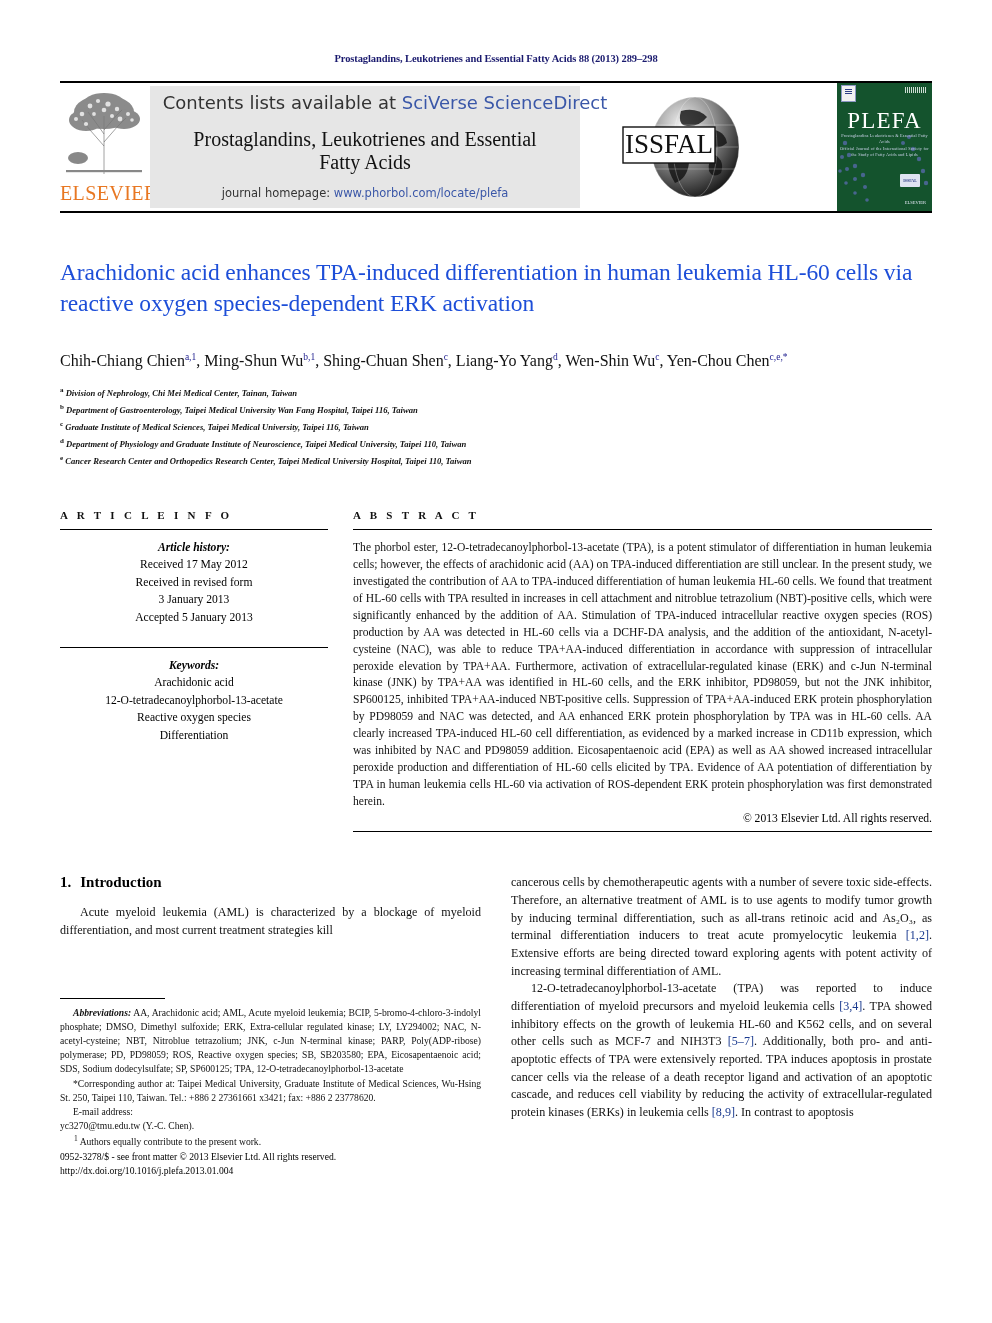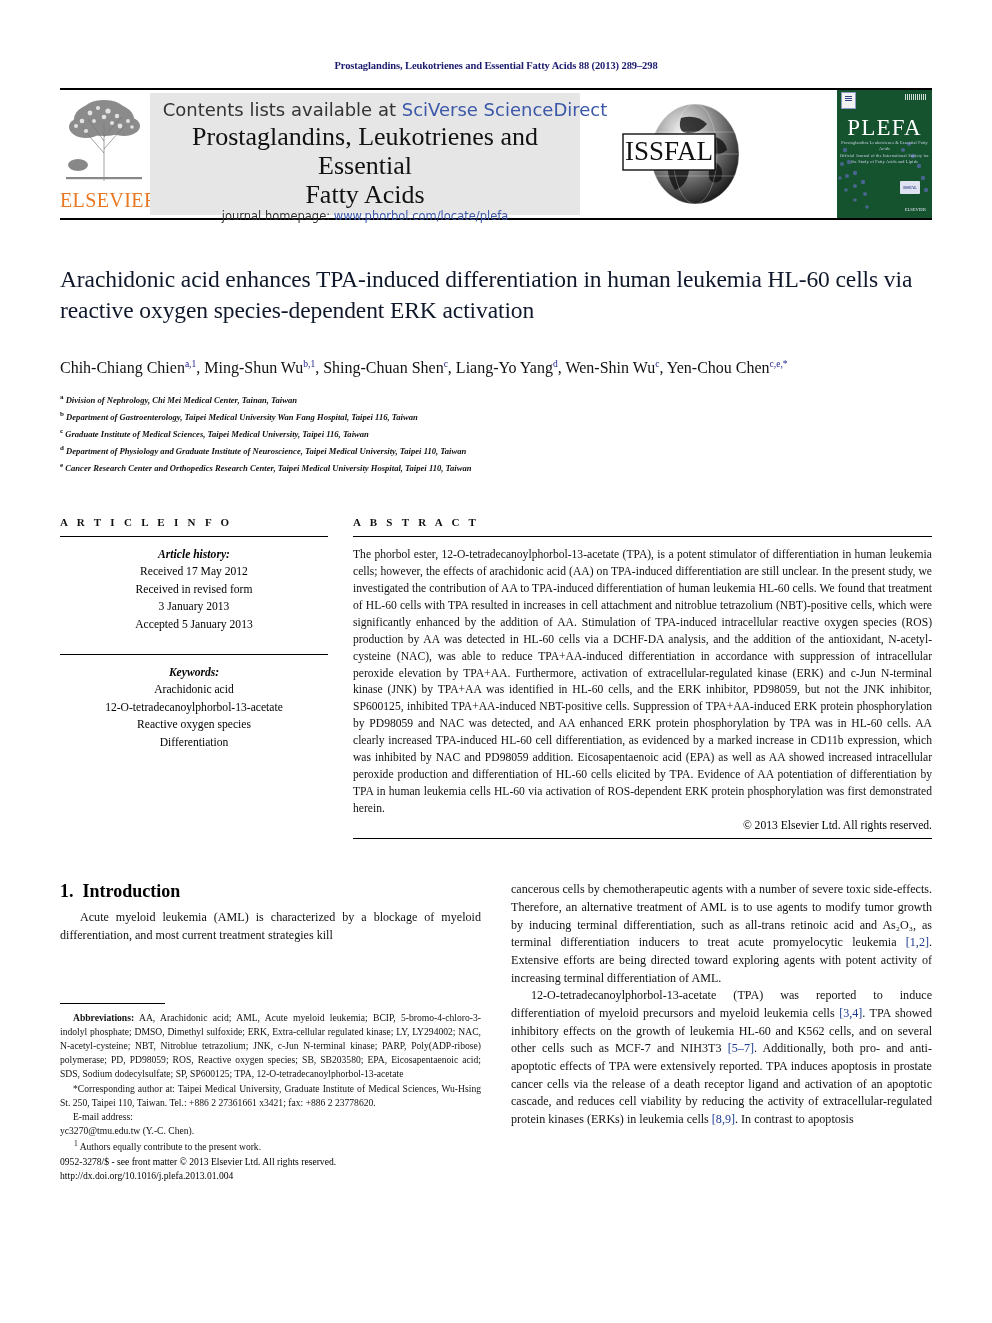--- a/index.html
+++ b/index.html
@@ -13,21 +13,21 @@
     font-family: "Liberation Serif", "DejaVu Serif", serif;
     color: #000;
     position: relative;
     overflow: hidden;
   }
   .page {
     position: relative;
     width: 992px;
     height: 1323px;
     box-sizing: border-box;
-    padding: 12px 60px;
+    padding: 5px 60px;
   }
 
   
   .running-head {
     text-align: center;
     font-size: 10.5px;
     font-weight: bold;
     color: #1a1a6e;
     padding-top: 48px;
     letter-spacing: -0.1px;
@@ -75,21 +75,21 @@
   .contents-line {
     font-family: "DejaVu Sans", sans-serif;
     font-size: 18px;
     color: #333;
     white-space: nowrap;
     margin-left: 40px;
   }
   .contents-line .sd { color: #3a57a8; }
   .journal-title {
     font-family: "Liberation Serif", serif;
-    font-size: 26px;
+    font-size: 20px;
     text-align: center;
     line-height: 1.12;
     color: #111;
     margin: 2px 0 0 0;
   }
   .homepage-line {
     font-family: "DejaVu Sans", sans-serif;
     font-size: 11.5px;
     color: #333;
     white-space: nowrap;
@@ -164,21 +164,21 @@
   }
 
   
   .title-block { margin-top: 44px; }
   h1.paper-title {
     font-family: "Liberation Serif", serif;
     font-weight: normal;
     font-size: 23.5px;
     line-height: 1.34;
     margin: 0;
-    color: #0f172a;
+    color: #1d4ed8;
     letter-spacing: -0.1px;
   }
   .authors {
     margin-top: 29px;
     font-size: 16px;
     line-height: 1.45;
     color: #111;
   }
   .authors sup { font-size: 9.5px; color: #1a1a8c; }
   .affiliations {
@@ -246,23 +246,23 @@
   
   .body-cols {
     margin-top: 42px;
     display: flex;
   }
   .bcol { width: 421px; flex: 0 0 421px; }
   .bcol.right { margin-left: 30px; }
 
   h2.sec {
     font-family: "Liberation Serif", serif;
-    font-size: 18px;
+    font-size: 15px;
     font-weight: bold;
-    margin: 0 0 7px 0;
+    margin: 0 0 13px 0;
   }
   h2.sec .num { margin-right: 9px; }
 
   p.body-p {
     font-size: 12.1px;
     line-height: 1.46;
     text-align: justify;
     margin: 0;
     text-indent: 20px;
     color: #111;
@@ -277,21 +277,21 @@
     width: 105px;
     border-top: 0.9px solid #000;
     margin-bottom: 7px;
   }
   .fn {
     font-size: 9.6px;
     line-height: 1.48;
     text-align: justify;
     color: #111;
   }
-  .fn .it { font-weight: bold; }
+  .fn .it { font-style: italic; font-weight: bold; }
   .fn-indent { text-indent: 13px; }
   .fn-star { font-size: 9.6px; }
   .fn-email { font-size: 9.6px; line-height:1.48; }
   .fn-eq { font-size: 9.6px; margin-top: 0; text-indent: 14px; }
   .fn-eq sup { font-size: 7.5px; }
 
   .imprint {
     font-size: 9.6px;
     line-height: 1.5;
   }

